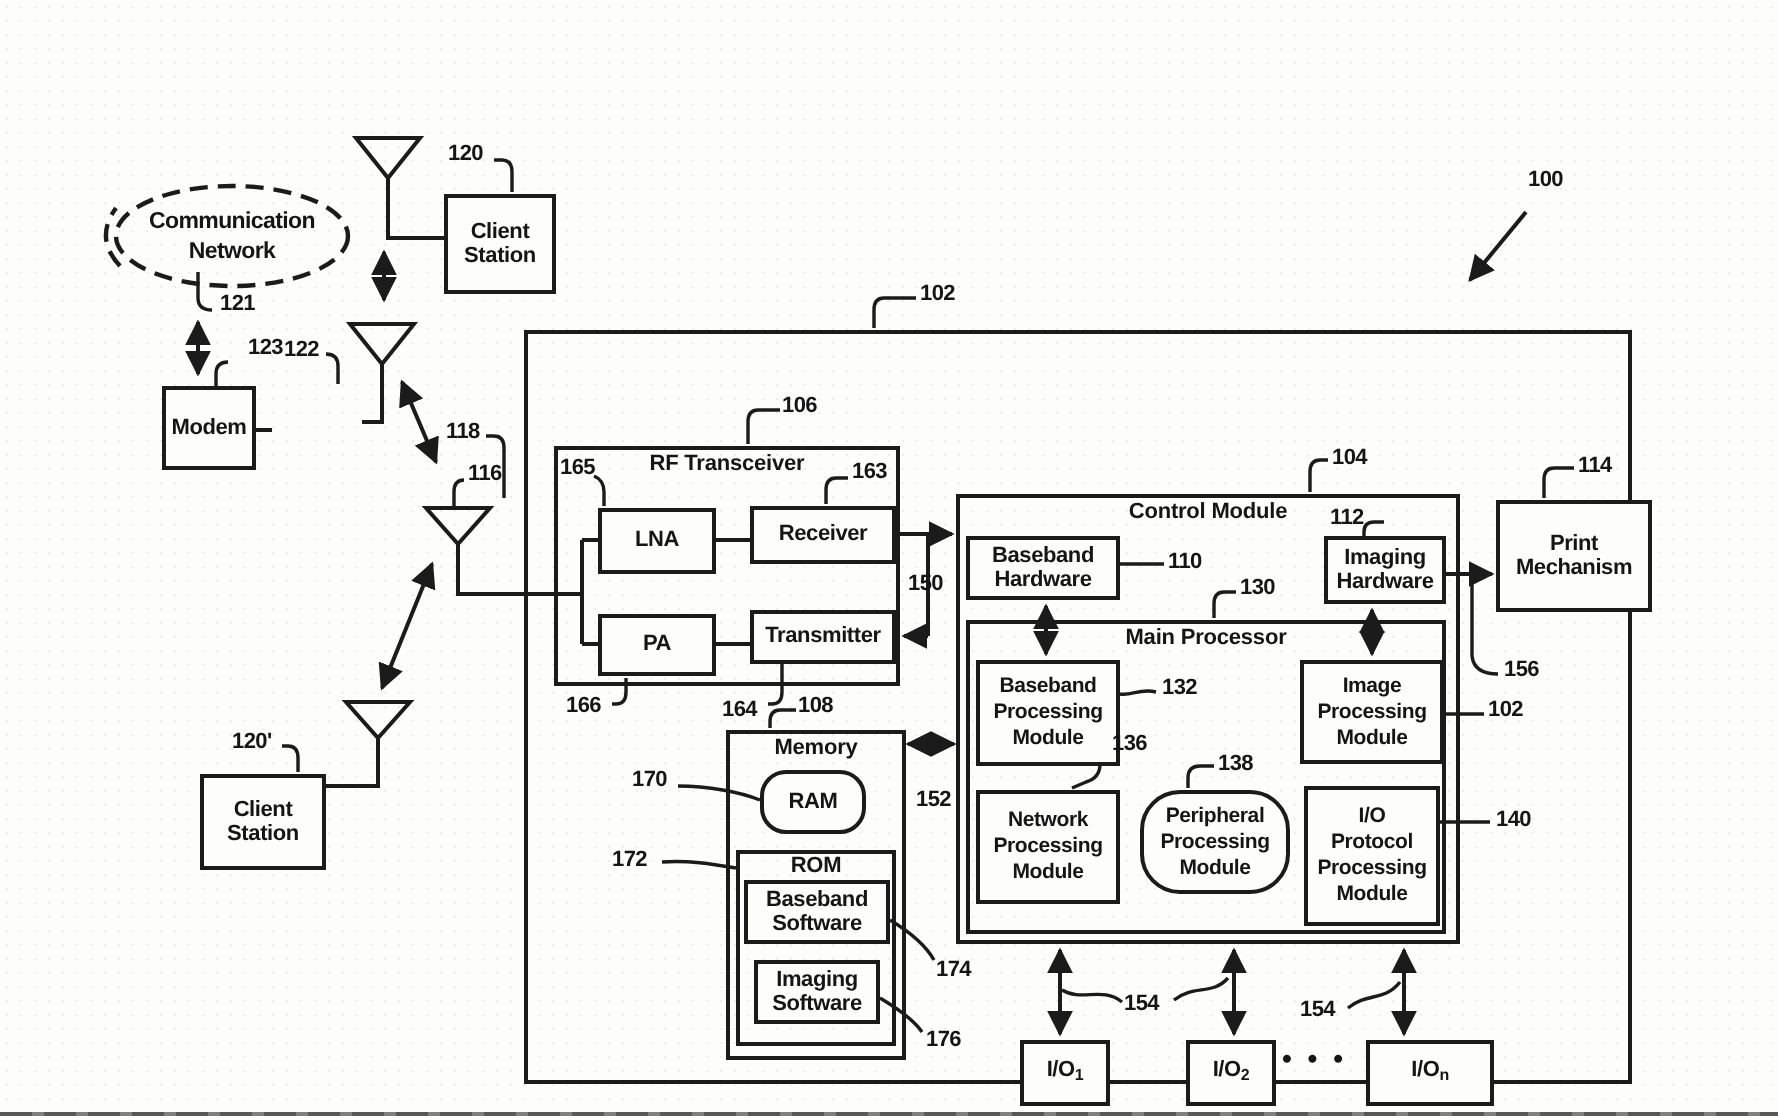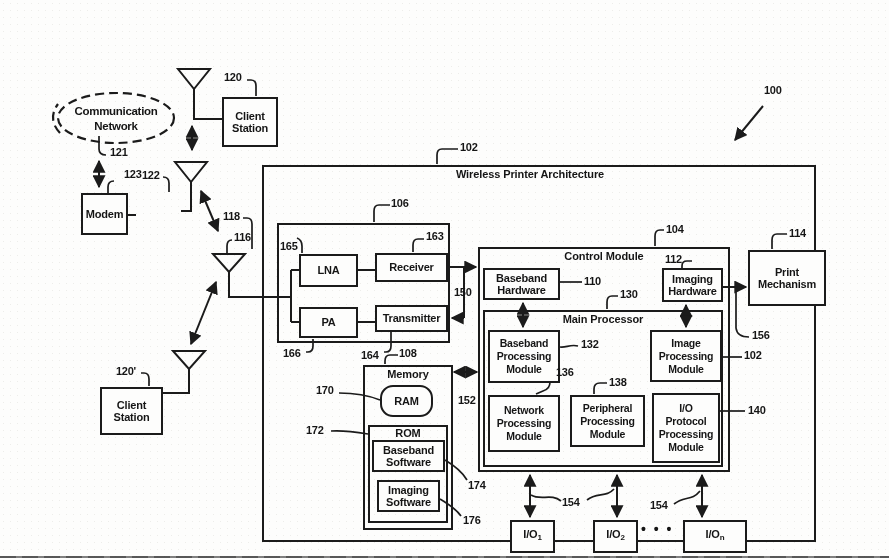--- a/index.html
+++ b/index.html
@@ -131,23 +131,23 @@
       <path d="M232,240 Q227,240 227,246 V253"></path>
       <path d="M243,218 H247 Q252,218 252,224 V249"></path>
       <path d="M531,495 C541,501 551,493 561,501"></path>
       <path d="M587,500 C597,492 606,498 614,489"></path>
       <path d="M674,504 C684,496 692,501 700,491"></path>
       <path d="M749,337 Q737,337 736,328 V291"></path>
     </g>
   </svg>
 
   <div class="box container" style="left:262px;top:165px;width:554px;height:377px;"></div>
-  <div class="title" style="left:340px;top:168px;width:380px;">Wireless Printer Architecture</div>
 
   <div class="box container" style="left:277px;top:223px;width:173px;height:120px;"></div>
+  <div class="title" style="left:279px;top:226px;width:169px;">RF Transceiver</div>
 
   <div class="box container" style="left:363px;top:365px;width:90px;height:165px;"></div>
   <div class="title" style="left:365px;top:368px;width:86px;">Memory</div>
 
   <div class="box container" style="left:368px;top:425px;width:80px;height:98px;"></div>
   <div class="title" style="left:370px;top:427px;width:76px;">ROM</div>
 
   <div class="box container" style="left:478px;top:247px;width:252px;height:225px;"></div>
   <div class="title" style="left:480px;top:250px;width:248px;">Control Module</div>
 
@@ -180,21 +180,21 @@
 Hardware</div>
   <div class="box small" style="left:488px;top:330px;width:72px;height:53px;">Baseband
 Processing
 Module</div>
   <div class="box small" style="left:650px;top:330px;width:72px;height:52px;">Image
 Processing
 Module</div>
   <div class="box small" style="left:488px;top:395px;width:72px;height:57px;">Network
 Processing
 Module</div>
-  <div class="box small" style="left:570px;top:395px;width:75px;height:52px;">Peripheral
+  <div class="box small" style="left:570px;top:395px;width:75px;height:52px;border-radius:20px;">Peripheral
 Processing
 Module</div>
   <div class="box small" style="left:652px;top:393px;width:68px;height:70px;">I/O
 Protocol
 Processing
 Module</div>
 
   <div class="box" style="left:748px;top:250px;width:78px;height:56px;">Print
 Mechanism</div>
 
@@ -230,21 +230,21 @@
   <span class="ref" style="left:556px;top:366px;">136</span>
   <span class="ref" style="left:609px;top:376px;">138</span>
   <span class="ref" style="left:748px;top:404px;">140</span>
   <span class="ref" style="left:454px;top:286px;">150</span>
   <span class="ref" style="left:458px;top:394px;text-align:center;">152</span>
   <span class="ref" style="left:562px;top:496px;">154</span>
   <span class="ref" style="left:650px;top:499px;">154</span>
   <span class="ref" style="left:752px;top:329px;">156</span>
   <span class="ref" style="left:426px;top:230px;">163</span>
   <span class="ref" style="left:361px;top:349px;">164</span>
-  <span class="ref" style="left:280px;top:240px;">165</span>
+  <span class="ref" style="left:280px;top:228px;">165</span>
   <span class="ref" style="left:283px;top:347px;">166</span>
   <span class="ref" style="left:316px;top:384px;">170</span>
   <span class="ref" style="left:306px;top:424px;">172</span>
   <span class="ref" style="left:468px;top:479px;">174</span>
   <span class="ref" style="left:463px;top:514px;">176</span>
 
   <div class="scan-line"></div>
 </div>
 
 </body></html>

